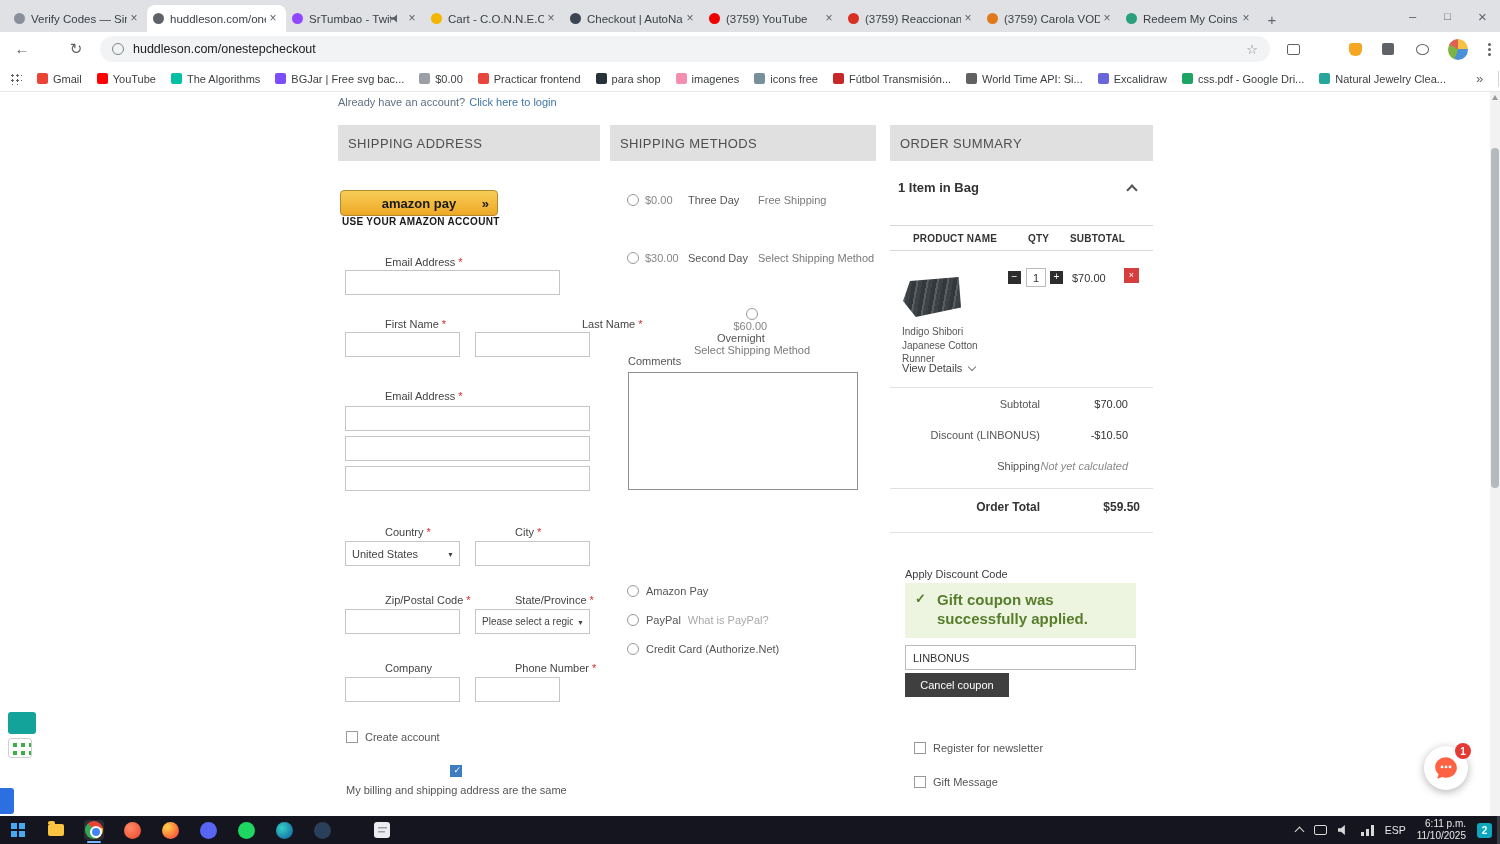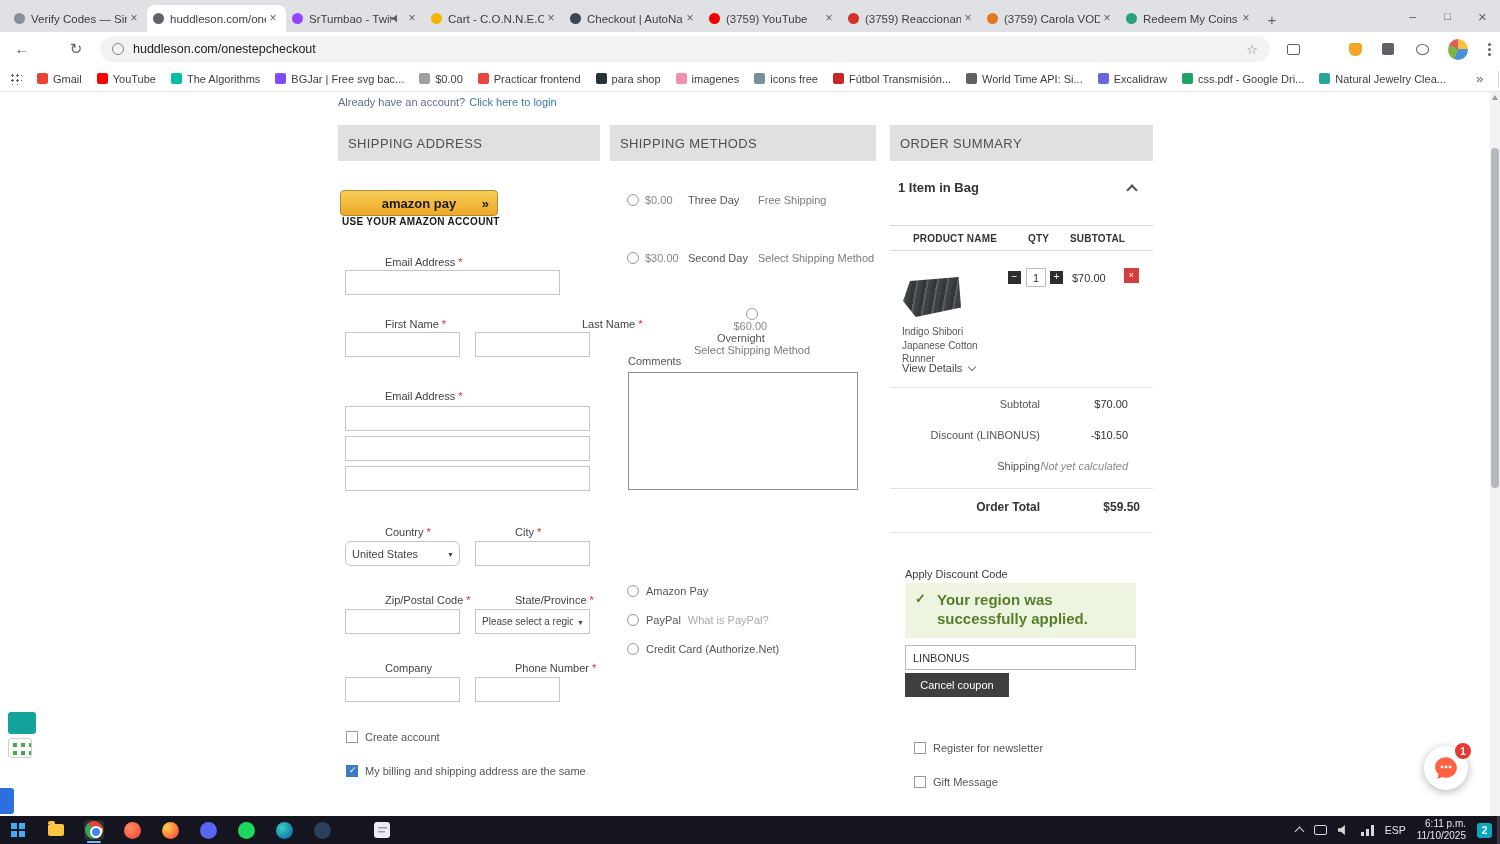--- a/index.html
+++ b/index.html
@@ -324,21 +324,21 @@
   <input class="tinput" style="left: 345px; top: 240px; width: 115px;">
   <input class="tinput" style="left: 475px; top: 240px; width: 115px;">
 
   <div class="flabel req" style="left:345px;top:298px;">Email Address</div>
   <input class="tinput" style="left: 345px; top: 314px; width: 245px;">
   <input class="tinput" style="left: 345px; top: 344px; width: 245px;">
   <input class="tinput" style="left: 345px; top: 374px; width: 245px;">
 
   <div class="flabel req" style="left:345px;top:434px;">Country</div>
   <div class="flabel req" style="left:475px;top:434px;">City</div>
-  <div class="tselect" style="left:345px;top:449px;width:115px;border-radius:6px;">
+  <div class="tselect" style="left:345px;top:449px;width:115px;">
     <span class="selval" style="font-size:11px;">United States</span>
     <span class="caret"></span>
   </div>
   <input class="tinput" style="left: 475px; top: 449px; width: 115px;">
 
   <div class="flabel req" style="left:345px;top:502px;">Zip/Postal Code</div>
   <div class="flabel req" style="left:475px;top:502px;">State/Province</div>
   <input class="tinput" style="left: 345px; top: 517px; width: 115px;">
   <div class="tselect" style="left:475px;top:517px;width:115px;">
     <span class="selval">Please select a region, state</span>
@@ -347,21 +347,21 @@
 
   <div class="flabel" style="left:345px;top:570px;">Company</div>
   <div class="flabel req" style="left:475px;top:570px;">Phone Number</div>
   <input class="tinput" style="left: 345px; top: 585px; width: 115px;">
   <input class="tinput" style="left: 475px; top: 585px; width: 85px;">
 
   <div class="cbrow" style="left:346px;top:639px;">
     <span class="checkbox"></span>
     <span>Create account</span>
   </div>
-  <div class="cbrow" style="left:346px;top:673px;">
+  <div class="cbrow" style="left:346px;top:673px;flex-direction:column;">
     <span class="checkbox checked"></span>
     <span>My billing and shipping address are the same</span>
   </div>
 
   <div class="ship-row" style="top:100px;">
     <span class="radio"></span>
     <span class="ship-price">$0.00</span>
     <span class="ship-name">Three Day</span>
     <span class="ship-method">Free Shipping</span>
   </div>
@@ -437,21 +437,21 @@
   <div class="divider" style="left:890px;top:396px;width:263px;"></div>
   <div class="ot-row">
     <span class="ot-label">Order Total</span>
     <span class="ot-val">$59.50</span>
   </div>
   <div class="divider" style="left:890px;top:440px;width:263px;"></div>
 
   <div class="discount-label">Apply Discount Code</div>
   <div class="coupon-box">
     <span class="coupon-check"></span>
-    <span>Your region was successfully applied.</span>
+    <span>Gift coupon was successfully applied.</span>
   </div>
   <input class="code-input" value="LINBONUS" style="">
   <div class="cancel-btn">Cancel coupon</div>
 
   <div class="cbrow" style="left:914px;top:650px;">
     <span class="checkbox"></span>
     <span>Register for newsletter</span>
   </div>
   <div class="cbrow" style="left:914px;top:684px;">
     <span class="checkbox"></span>

